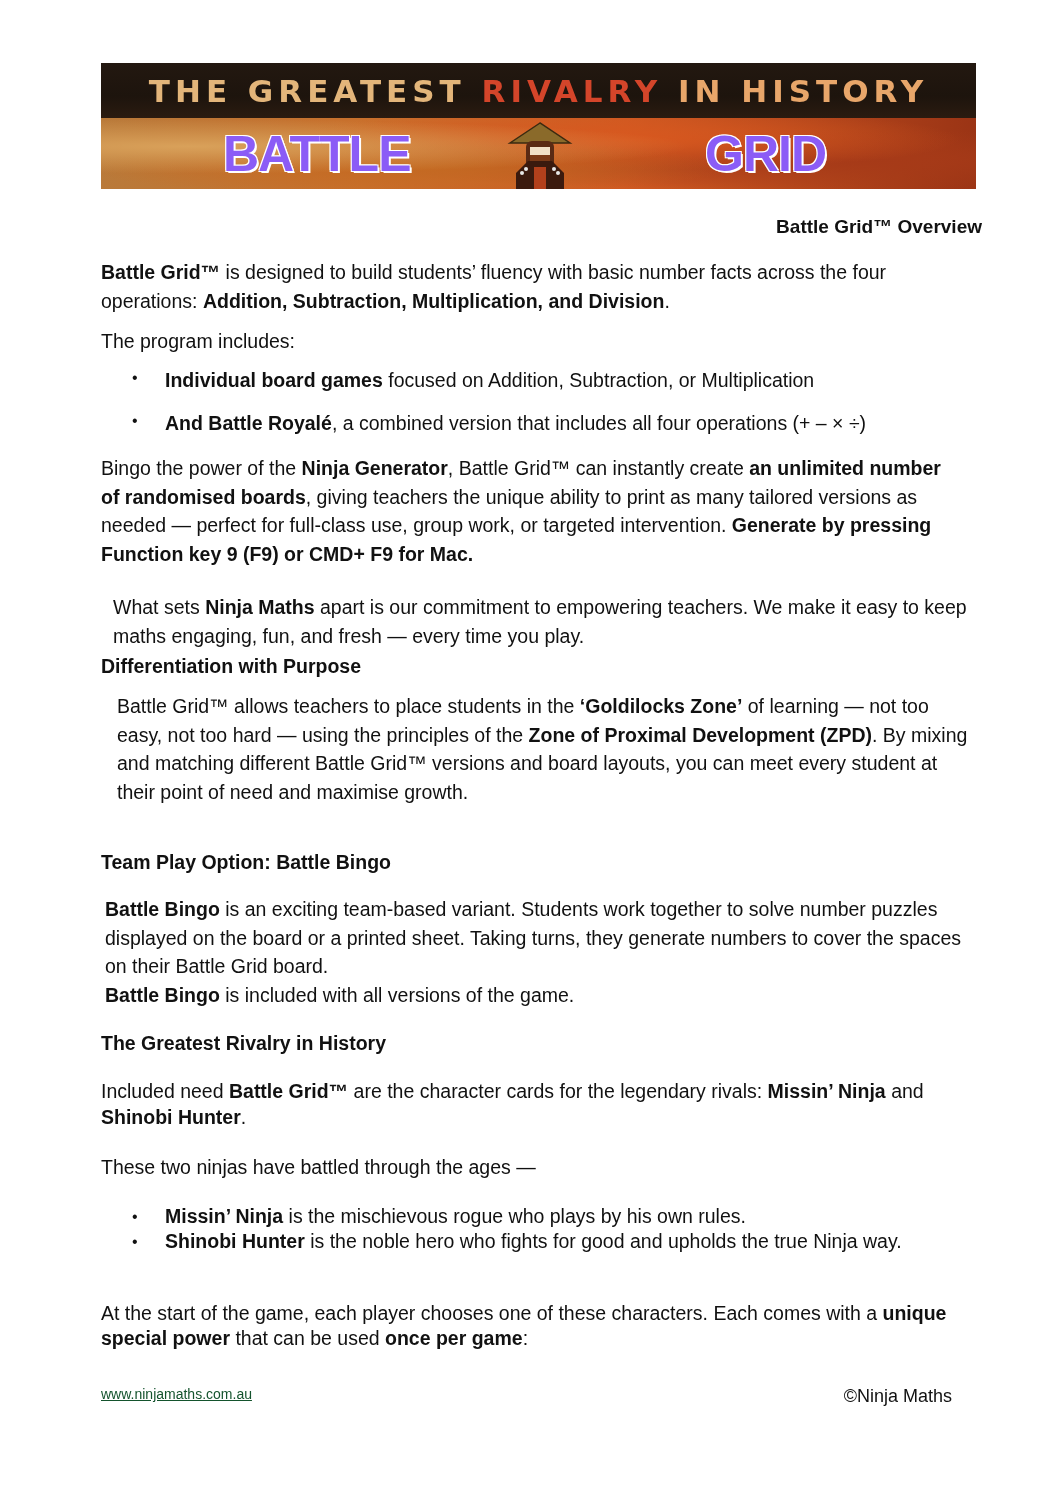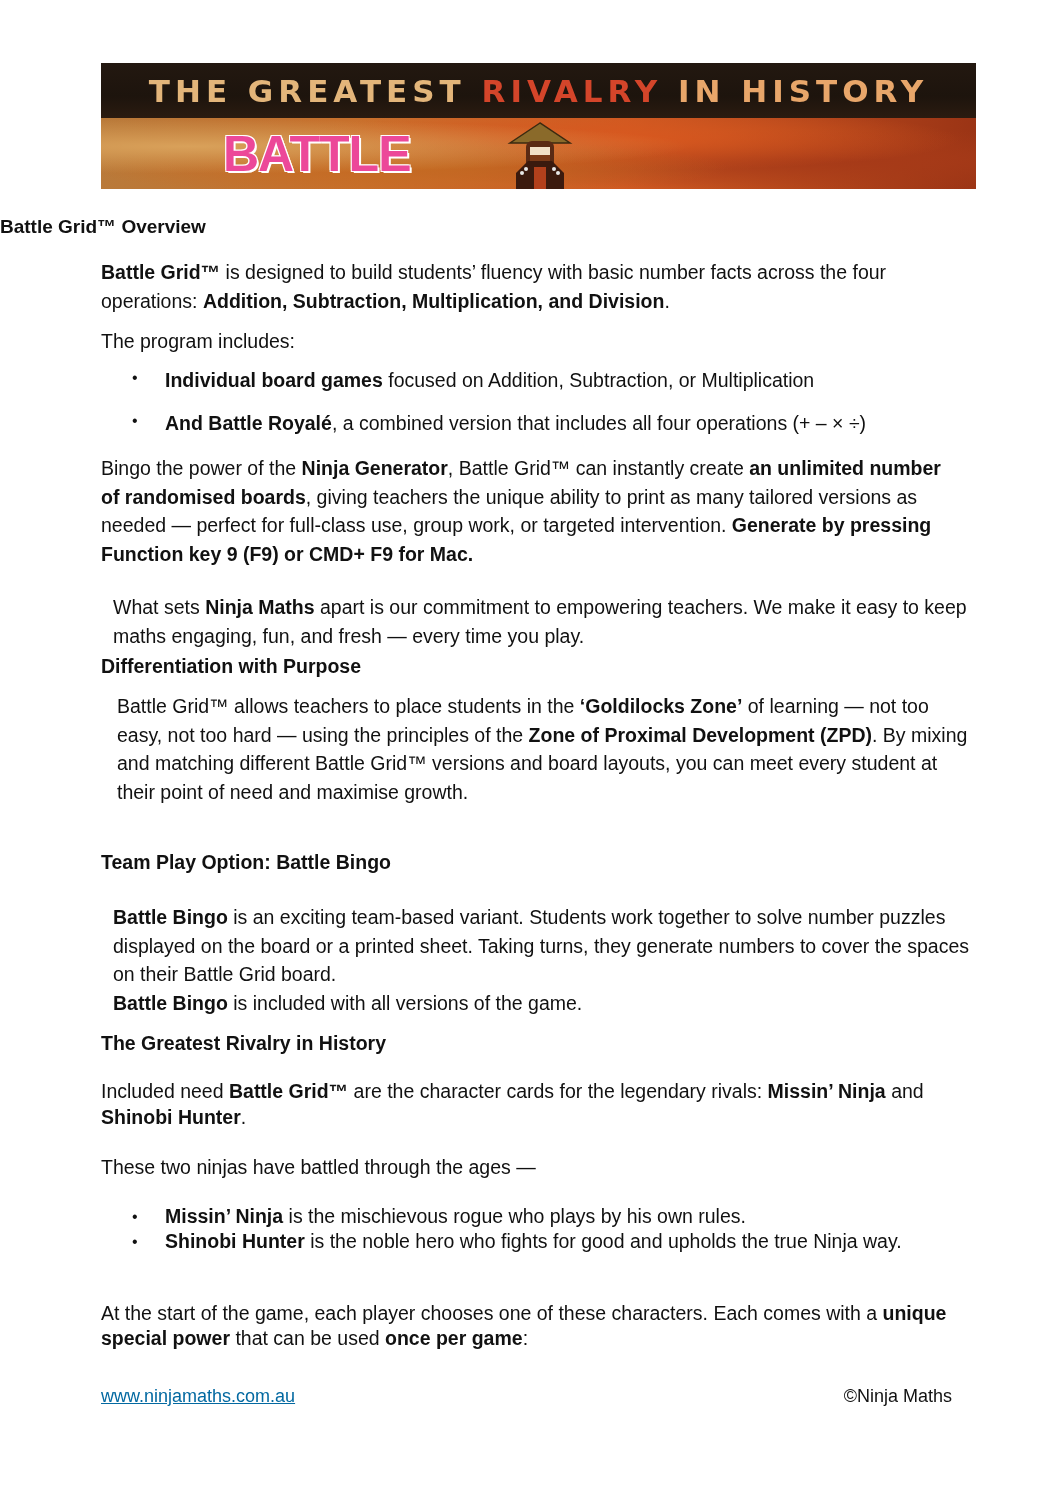--- a/index.html
+++ b/index.html
@@ -27,47 +27,47 @@
     position: absolute; left: 0; top: 55px; width: 100%; height: 71px;
     background:
       radial-gradient(ellipse at 10% 40%, #d9a15a 0%, rgba(217,161,90,0) 45%),
       radial-gradient(ellipse at 35% 70%, #c46a22 0%, rgba(196,106,34,0) 40%),
       radial-gradient(ellipse at 60% 30%, #d8581f 0%, rgba(216,88,31,0) 45%),
       radial-gradient(ellipse at 85% 60%, #a63a18 0%, rgba(166,58,24,0) 50%),
       linear-gradient(90deg, #b97a3a 0%, #c9702c 30%, #cf5a22 60%, #9b3415 100%);
   }
   .banner-word {
     position: absolute; top: 62px; font-family: "Liberation Sans", sans-serif;
-    font-weight: bold; font-size: 50px; color: #ec4899; letter-spacing: -1px;
+    font-weight: bold; font-size: 50px; color: #8b5cf6; letter-spacing: -1px;
     text-shadow: 2px 2px 0 #ffffff, -1px -1px 0 #ffffff, 1px -1px 0 #ffffff, -1px 1px 0 #ffffff;
   }
   .banner-word.battle { left: 122px; }
   .banner-word.grid { left: 604px; }
   .ninja {
     position: absolute; left: 403px; top: 58px; width: 72px; height: 68px;
   }
   .doc-title {
-    position: absolute; top: 216px; left: 0; width: 982px; text-align: left;
+    position: absolute; top: 216px; left: 0; width: 982px; text-align: right;
     font-weight: bold; font-size: 19px;
   }
   .para {
     position: absolute; left: 101px; width: 860px; font-size: 19.5px; line-height: 28.5px;
   }
   .heading {
     position: absolute; left: 101px; font-weight: bold; font-size: 19.5px;
   }
   .bullets { position: absolute; left: 101px; width: 860px; font-size: 19.5px; margin: 0; padding: 0; list-style: none; }
   .bullets li { position: relative; padding-left: 64px; }
   .bullets li .dot {
     position: absolute; left: 31px; top: 0; font-size: 16px;
   }
   b { font-weight: bold; }
   .footer-link {
-    position: absolute; left: 101px; top: 1386px; font-size: 18px;
-    color: #0369a1; text-decoration: underline;
+    position: absolute; left: 101px; top: 1386px; font-size: 14px;
+    color: #14532d; text-decoration: underline;
   }
   .footer-copy {
     position: absolute; right: 106px; top: 1386px; font-size: 18px;
   }
 </style>
 </head>
 <body>
 
 <div class="banner">
   <div class="banner-top">
@@ -82,20 +82,21 @@
     <rect x="22" y="20" width="28" height="30" rx="6" fill="#5a2a14"></rect>
     <rect x="26" y="26" width="20" height="8" fill="#f1e0c8"></rect>
     <rect x="26" y="34" width="20" height="10" fill="#7a3a18"></rect>
     <path d="M12 52 L24 40 L48 40 L60 52 L60 68 L12 68 Z" fill="#3b1a0e"></path>
     <circle cx="18" cy="52" r="2" fill="#e8e8e8"></circle>
       <circle cx="22" cy="48" r="2" fill="#e8e8e8"></circle>
     <circle cx="54" cy="52" r="2" fill="#e8e8e8"></circle>
       <circle cx="50" cy="48" r="2" fill="#e8e8e8"></circle>
     <rect x="30" y="46" width="12" height="22" fill="#b2401c"></rect>
   </svg>
+  <div class="banner-word grid">GRID</div>
 </div>
 
 <div class="doc-title">Battle Grid™ Overview</div>
 
 <p class="para" style="top:242px; margin:16px 0 16px 0;">
   <b>Battle Grid™</b><span> is designed to build students’ fluency with basic number facts across the four operations: </span><b>Addition, Subtraction, Multiplication, and Division</b><span>.</span>
 </p>
 
 <div class="para" style="top:327px;">The program includes:</div>
 
@@ -119,21 +120,21 @@
 </p>
 
 <div class="heading" style="top:655px;">Differentiation with Purpose</div>
 
 <p class="para" style="top:676px; margin:16px;">
   <span>Battle Grid™ allows teachers to place students in the </span><b>‘Goldilocks Zone’</b><span> of learning — not too easy, not too hard — using the principles of the </span><b>Zone of Proximal Development (ZPD)</b><span>. By mixing and matching different Battle Grid™ versions and board layouts, you can meet every student at their point of need and maximise growth.</span>
 </p>
 
 <div class="heading" style="top:851px;">Team Play Option: Battle Bingo</div>
 
-<p class="para" style="top:891px; margin:12px;">
+<p class="para" style="top:891px; margin:4px;">
   <b>Battle Bingo</b><span> is an exciting team-based variant. Students work together to solve number puzzles displayed on the board or a printed sheet. Taking turns, they generate numbers to cover the spaces on their Battle Grid board.</span><br>
   <b>Battle Bingo</b><span> is included with all versions of the game.</span>
 </p>
 
 <div class="heading" style="top:1032px;">The Greatest Rivalry in History</div>
 
 <p class="para" style="top:1078px; margin:0; line-height:26px;">
   <span>Included need </span><b>Battle Grid™</b><span> are the character cards for the legendary rivals: </span><b>Missin’ Ninja</b><span> and </span><b>Shinobi Hunter</b><span>.</span>
 </p>
 

